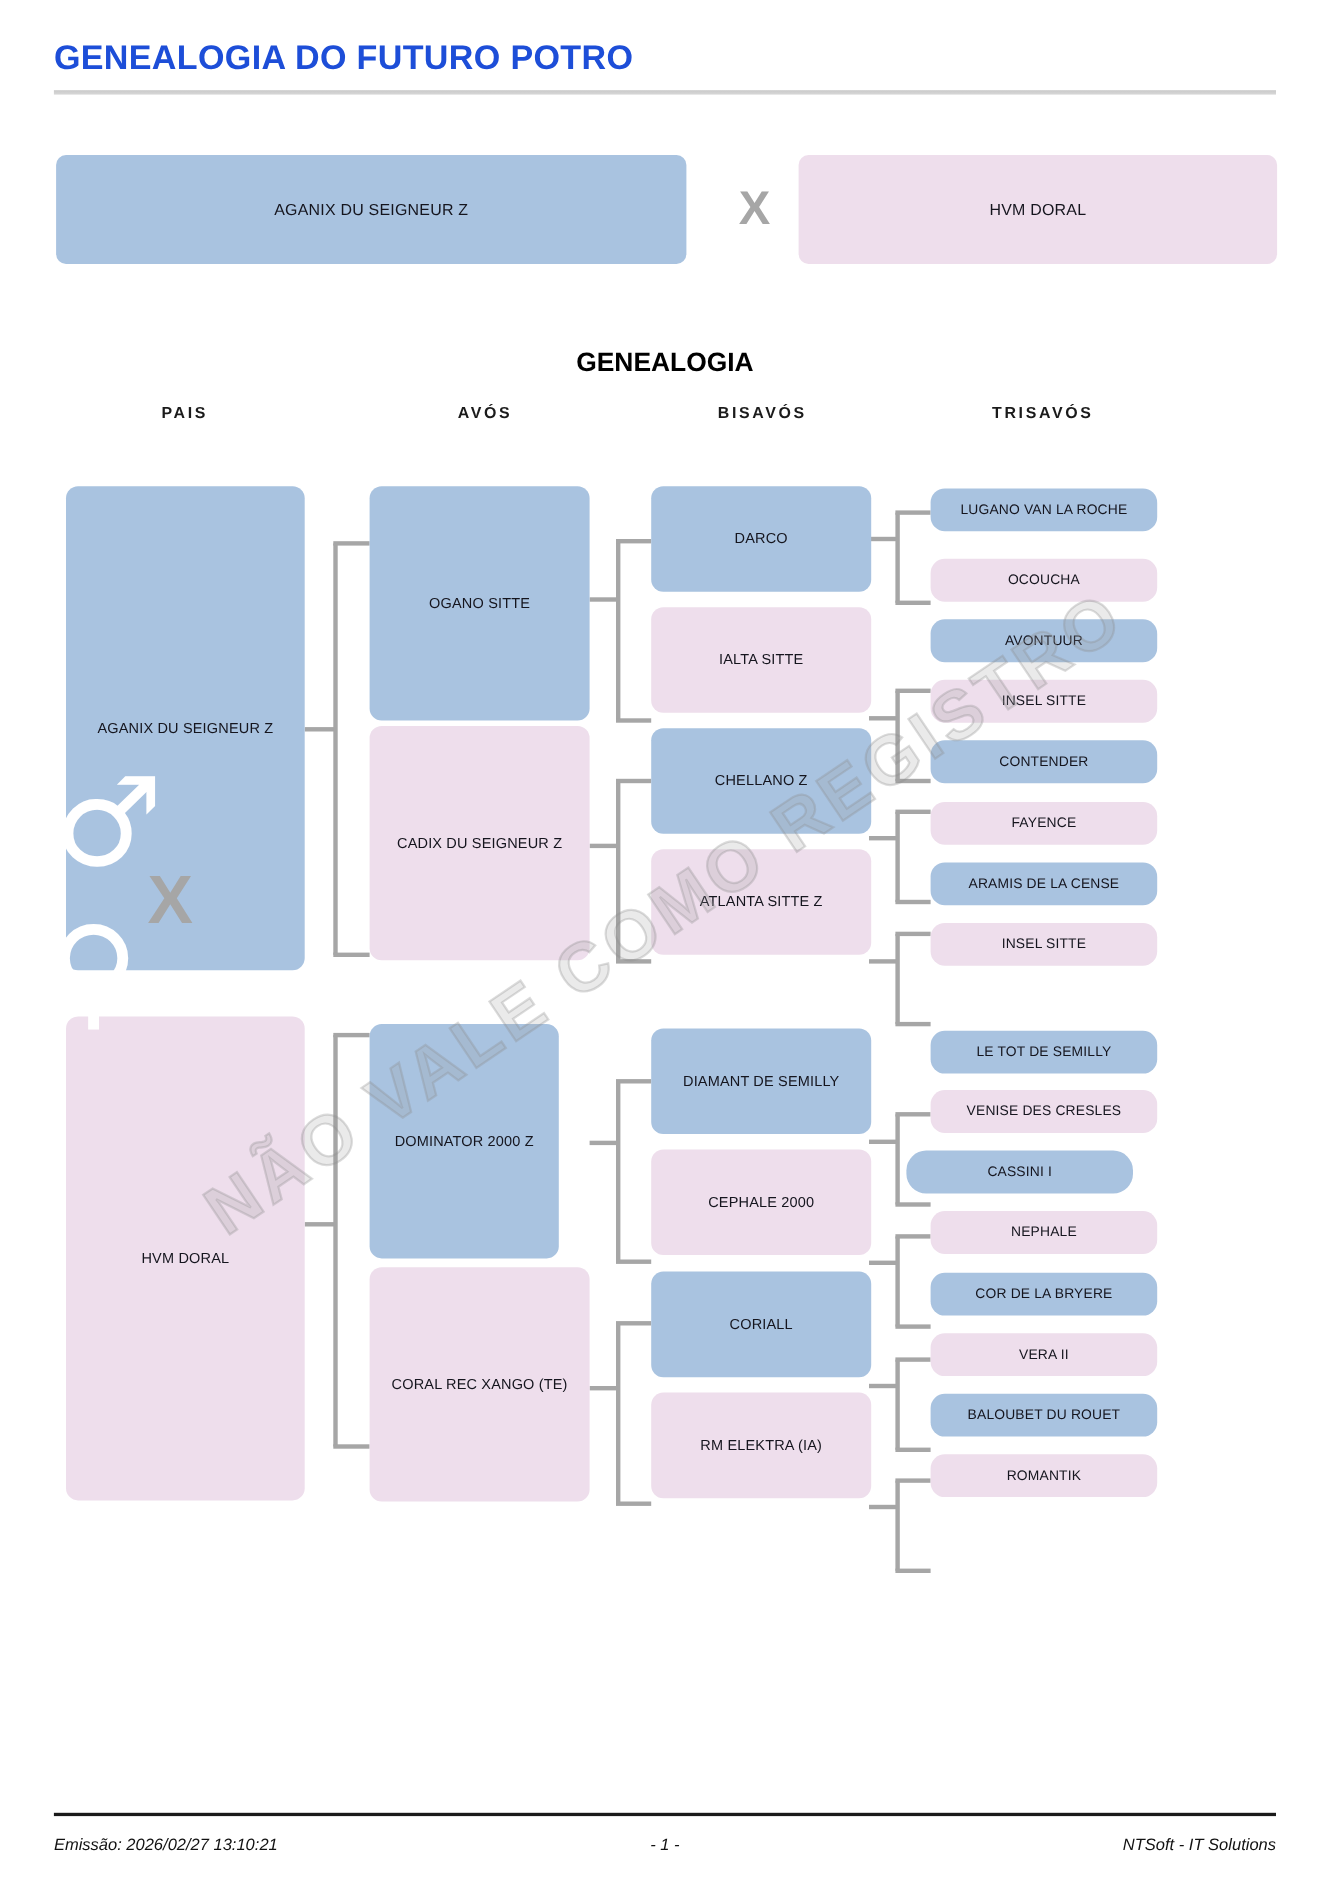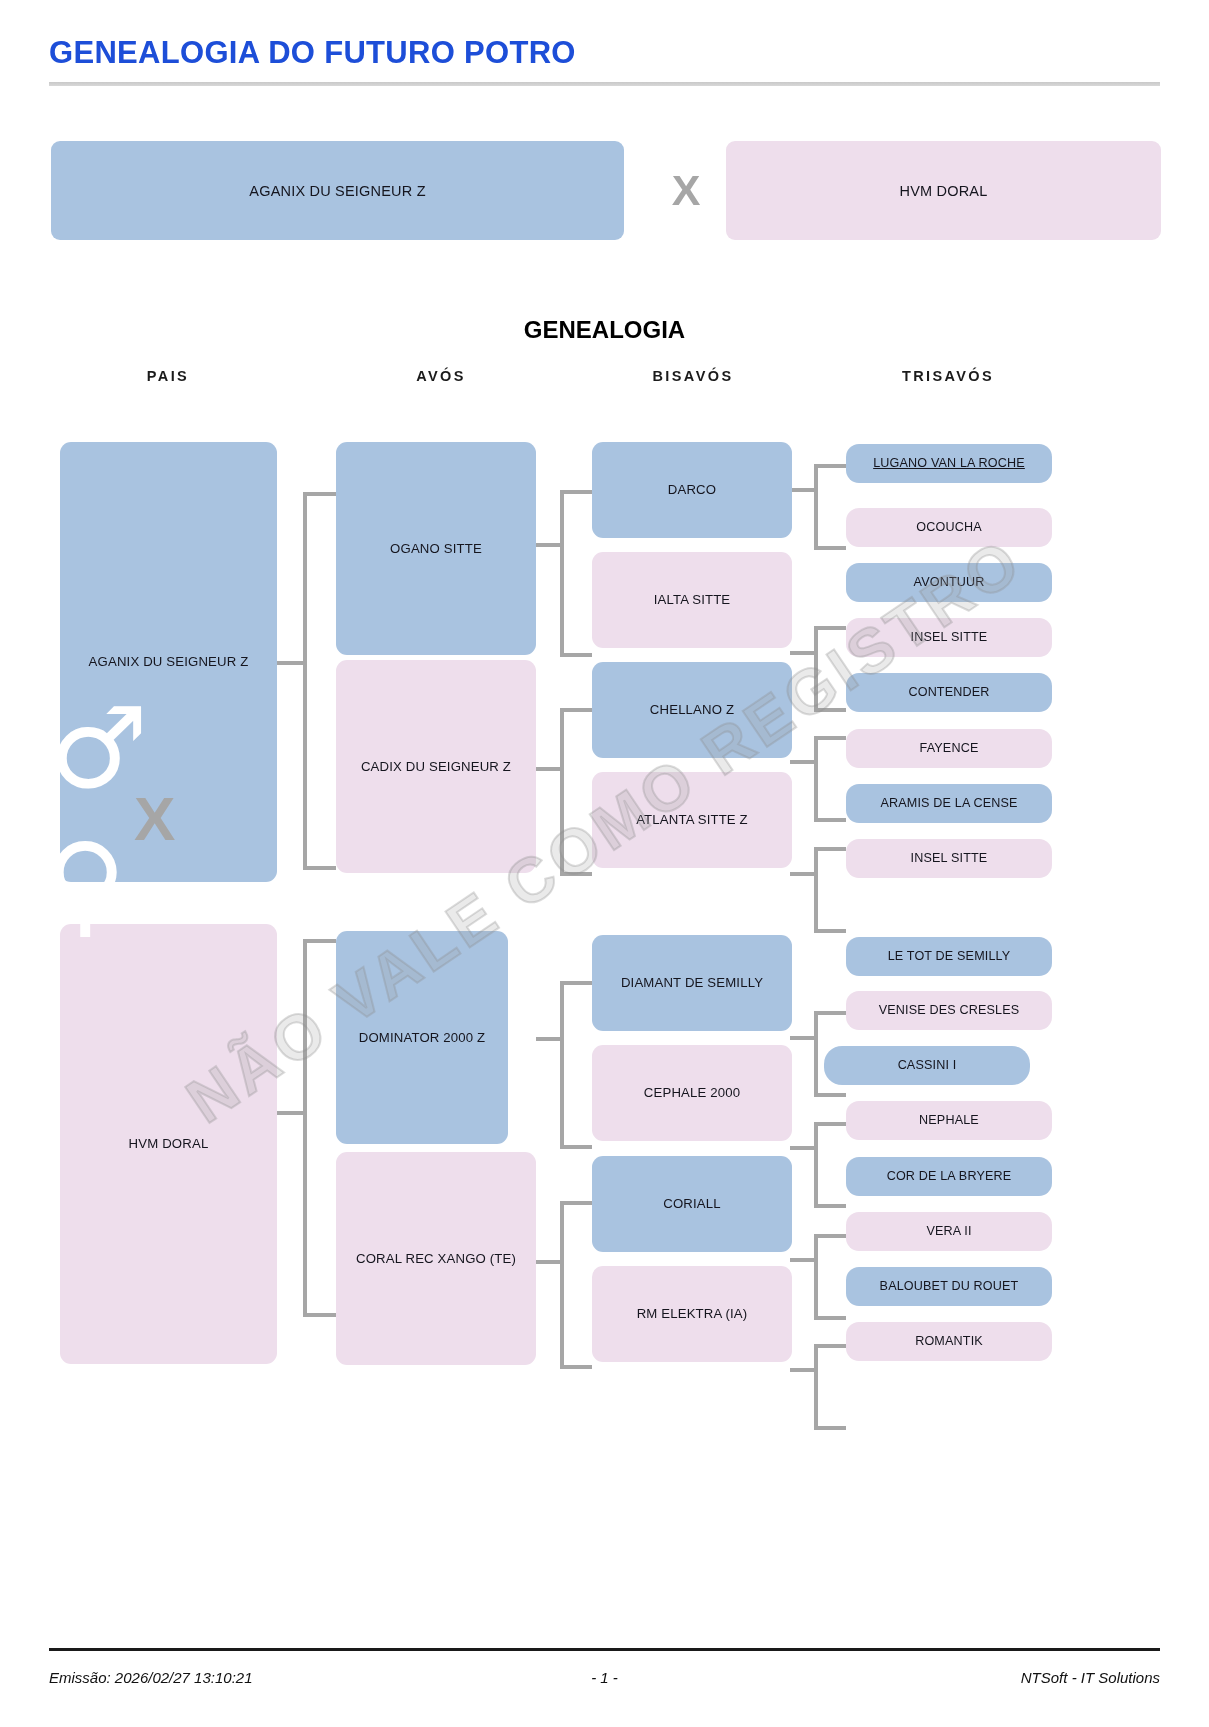--- a/index.html
+++ b/index.html
@@ -257,21 +257,21 @@
     <div class="node dam" style="left:592px; top:1045px; width:200px; height:96px;">
       <span>CEPHALE 2000</span>
     </div>
     <div class="node sire" style="left:592px; top:1156px; width:200px; height:96px;">
       <span>CORIALL</span>
     </div>
     <div class="node dam" style="left:592px; top:1266px; width:200px; height:96px;">
       <span>RM ELEKTRA (IA)</span>
     </div>
 
-    <div class="node sire small" style="left:846px; top:444px; width:206px; height:39px;text-decoration:underline;">
+    <div class="node sire small" style="left:846px; top:444px; width:206px; height:39px;">
       <span>LUGANO VAN LA ROCHE</span>
     </div>
     <div class="node dam small" style="left:846px; top:508px; width:206px; height:39px;">
       <span>OCOUCHA</span>
     </div>
     <div class="node sire small" style="left:846px; top:563px; width:206px; height:39px;">
       <span>AVONTUUR</span>
     </div>
     <div class="node dam small" style="left:846px; top:618px; width:206px; height:39px;">
       <span>INSEL SITTE</span>

